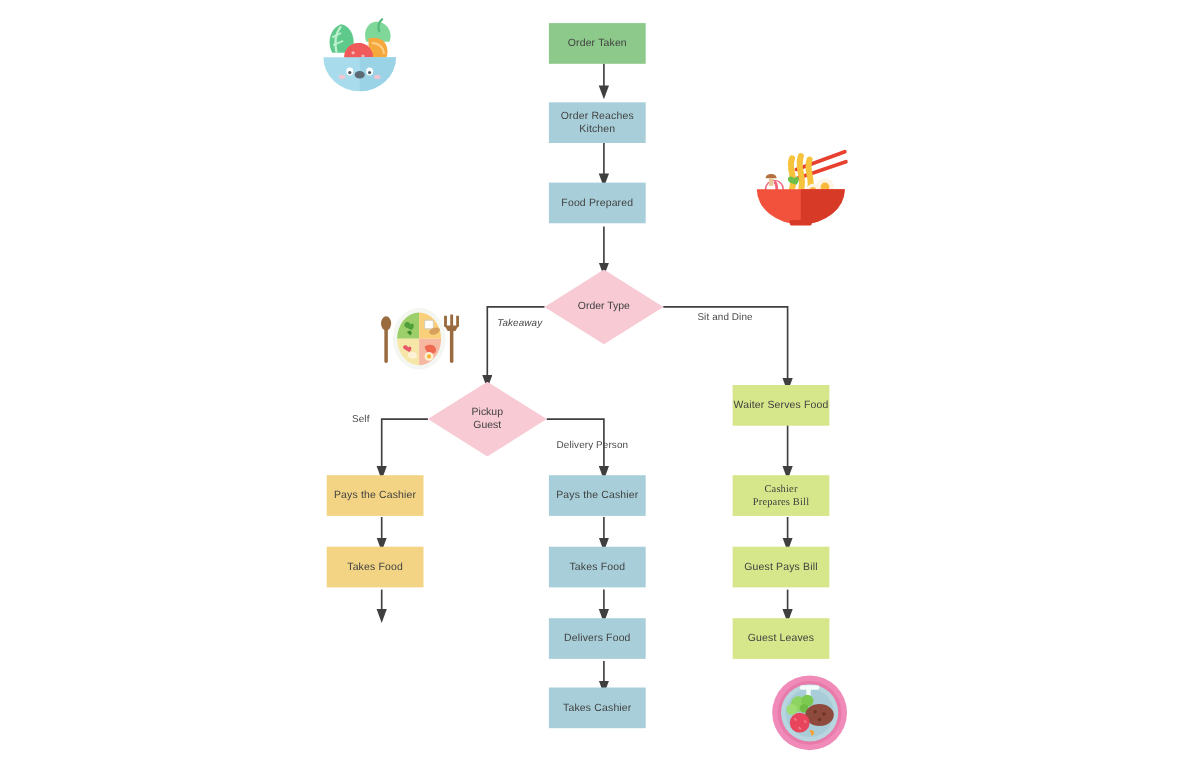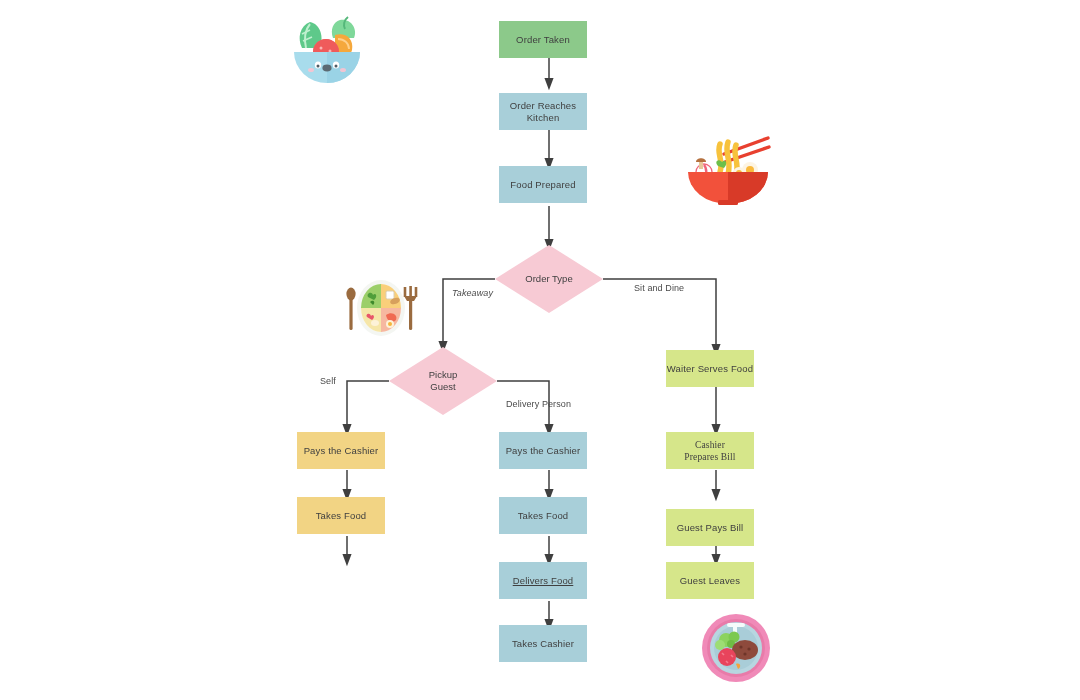--- a/index.html
+++ b/index.html
@@ -134,27 +134,27 @@
     <div class="diamond-shape"></div>
     <div class="diamond-label">Pickup
 Guest</div>
   </div>
 
   <div class="node rect" style="left:297px; top:432px; background:#f2d484;">Pays the Cashier</div>
   <div class="node rect" style="left:297px; top:497px; background:#f2d484;">Takes Food</div>
 
   <div class="node rect" style="left:499px; top:432px; background:#a8cfd9;">Pays the Cashier</div>
   <div class="node rect" style="left:499px; top:497px; background:#a8cfd9;">Takes Food</div>
-  <div class="node rect" style="left:499px; top:562px; background:#a8cfd9;text-decoration:underline;">Delivers Food</div>
+  <div class="node rect" style="left:499px; top:562px; background:#a8cfd9;">Delivers Food</div>
   <div class="node rect" style="left:499px; top:625px; background:#a8cfd9;">Takes Cashier</div>
 
   <div class="node rect" style="left:666px; top:350px; background:#d6e68a;">Waiter Serves Food</div>
   <div class="node rect" style="left:666px; top:432px; background:#d6e68a;font-family:Liberation Serif, serif;">Cashier
 Prepares Bill</div>
-  <div class="node rect" style="left:666px; top:497px; background:#d6e68a;margin-top:12px;">Guest Pays Bill</div>
+  <div class="node rect" style="left:666px; top:497px; background:#d6e68a;">Guest Pays Bill</div>
   <div class="node rect" style="left:666px; top:562px; background:#d6e68a;">Guest Leaves</div>
 
   <svg class="art" style="left:288px; top:8px;" width="78" height="76" viewBox="0 0 78 76">
 
     <path d="M22,14 C12,18 9,30 14,40 L32,40 C36,28 32,16 22,14 Z" fill="#5ec98a"></path>
     <path d="M22,16 C17,22 16,31 18,40" stroke="#bff0cf" stroke-width="2" fill="none"></path>
     <path d="M22,22 L14,26 M24,29 L15,33" stroke="#bff0cf" stroke-width="1.6" fill="none"></path>
 
     <path d="M52,12 C45,14 42,22 45,30 L66,30 C70,20 62,10 52,12 Z" fill="#7fd89a"></path>
     <path d="M60,9 C56,12 55,17 57,21" stroke="#55b87a" stroke-width="2" fill="none"></path>

